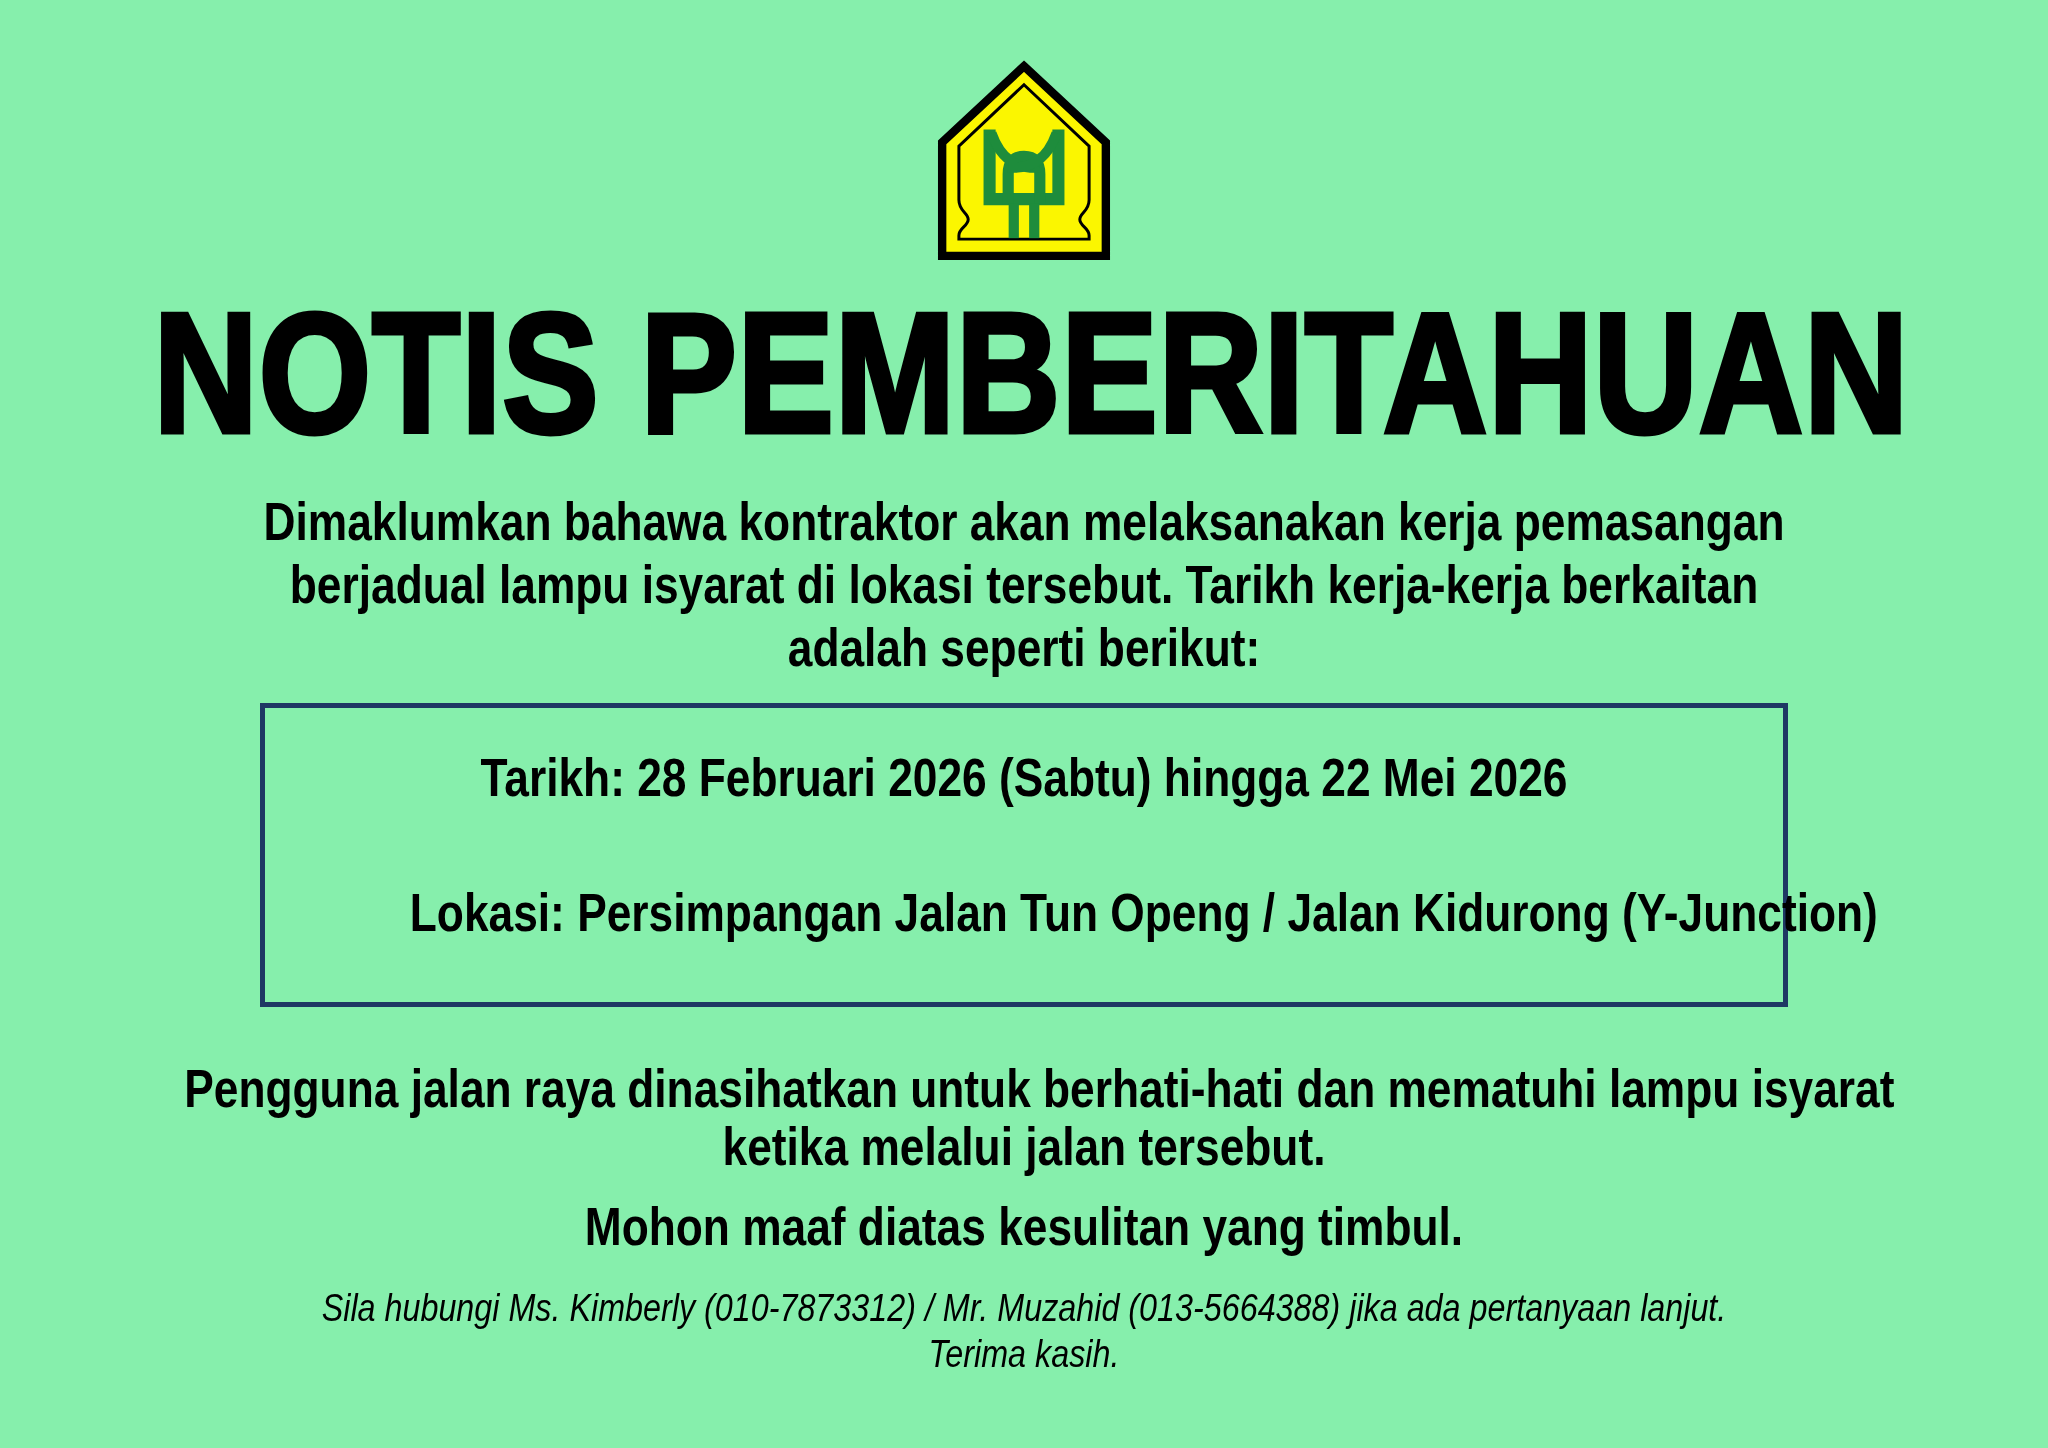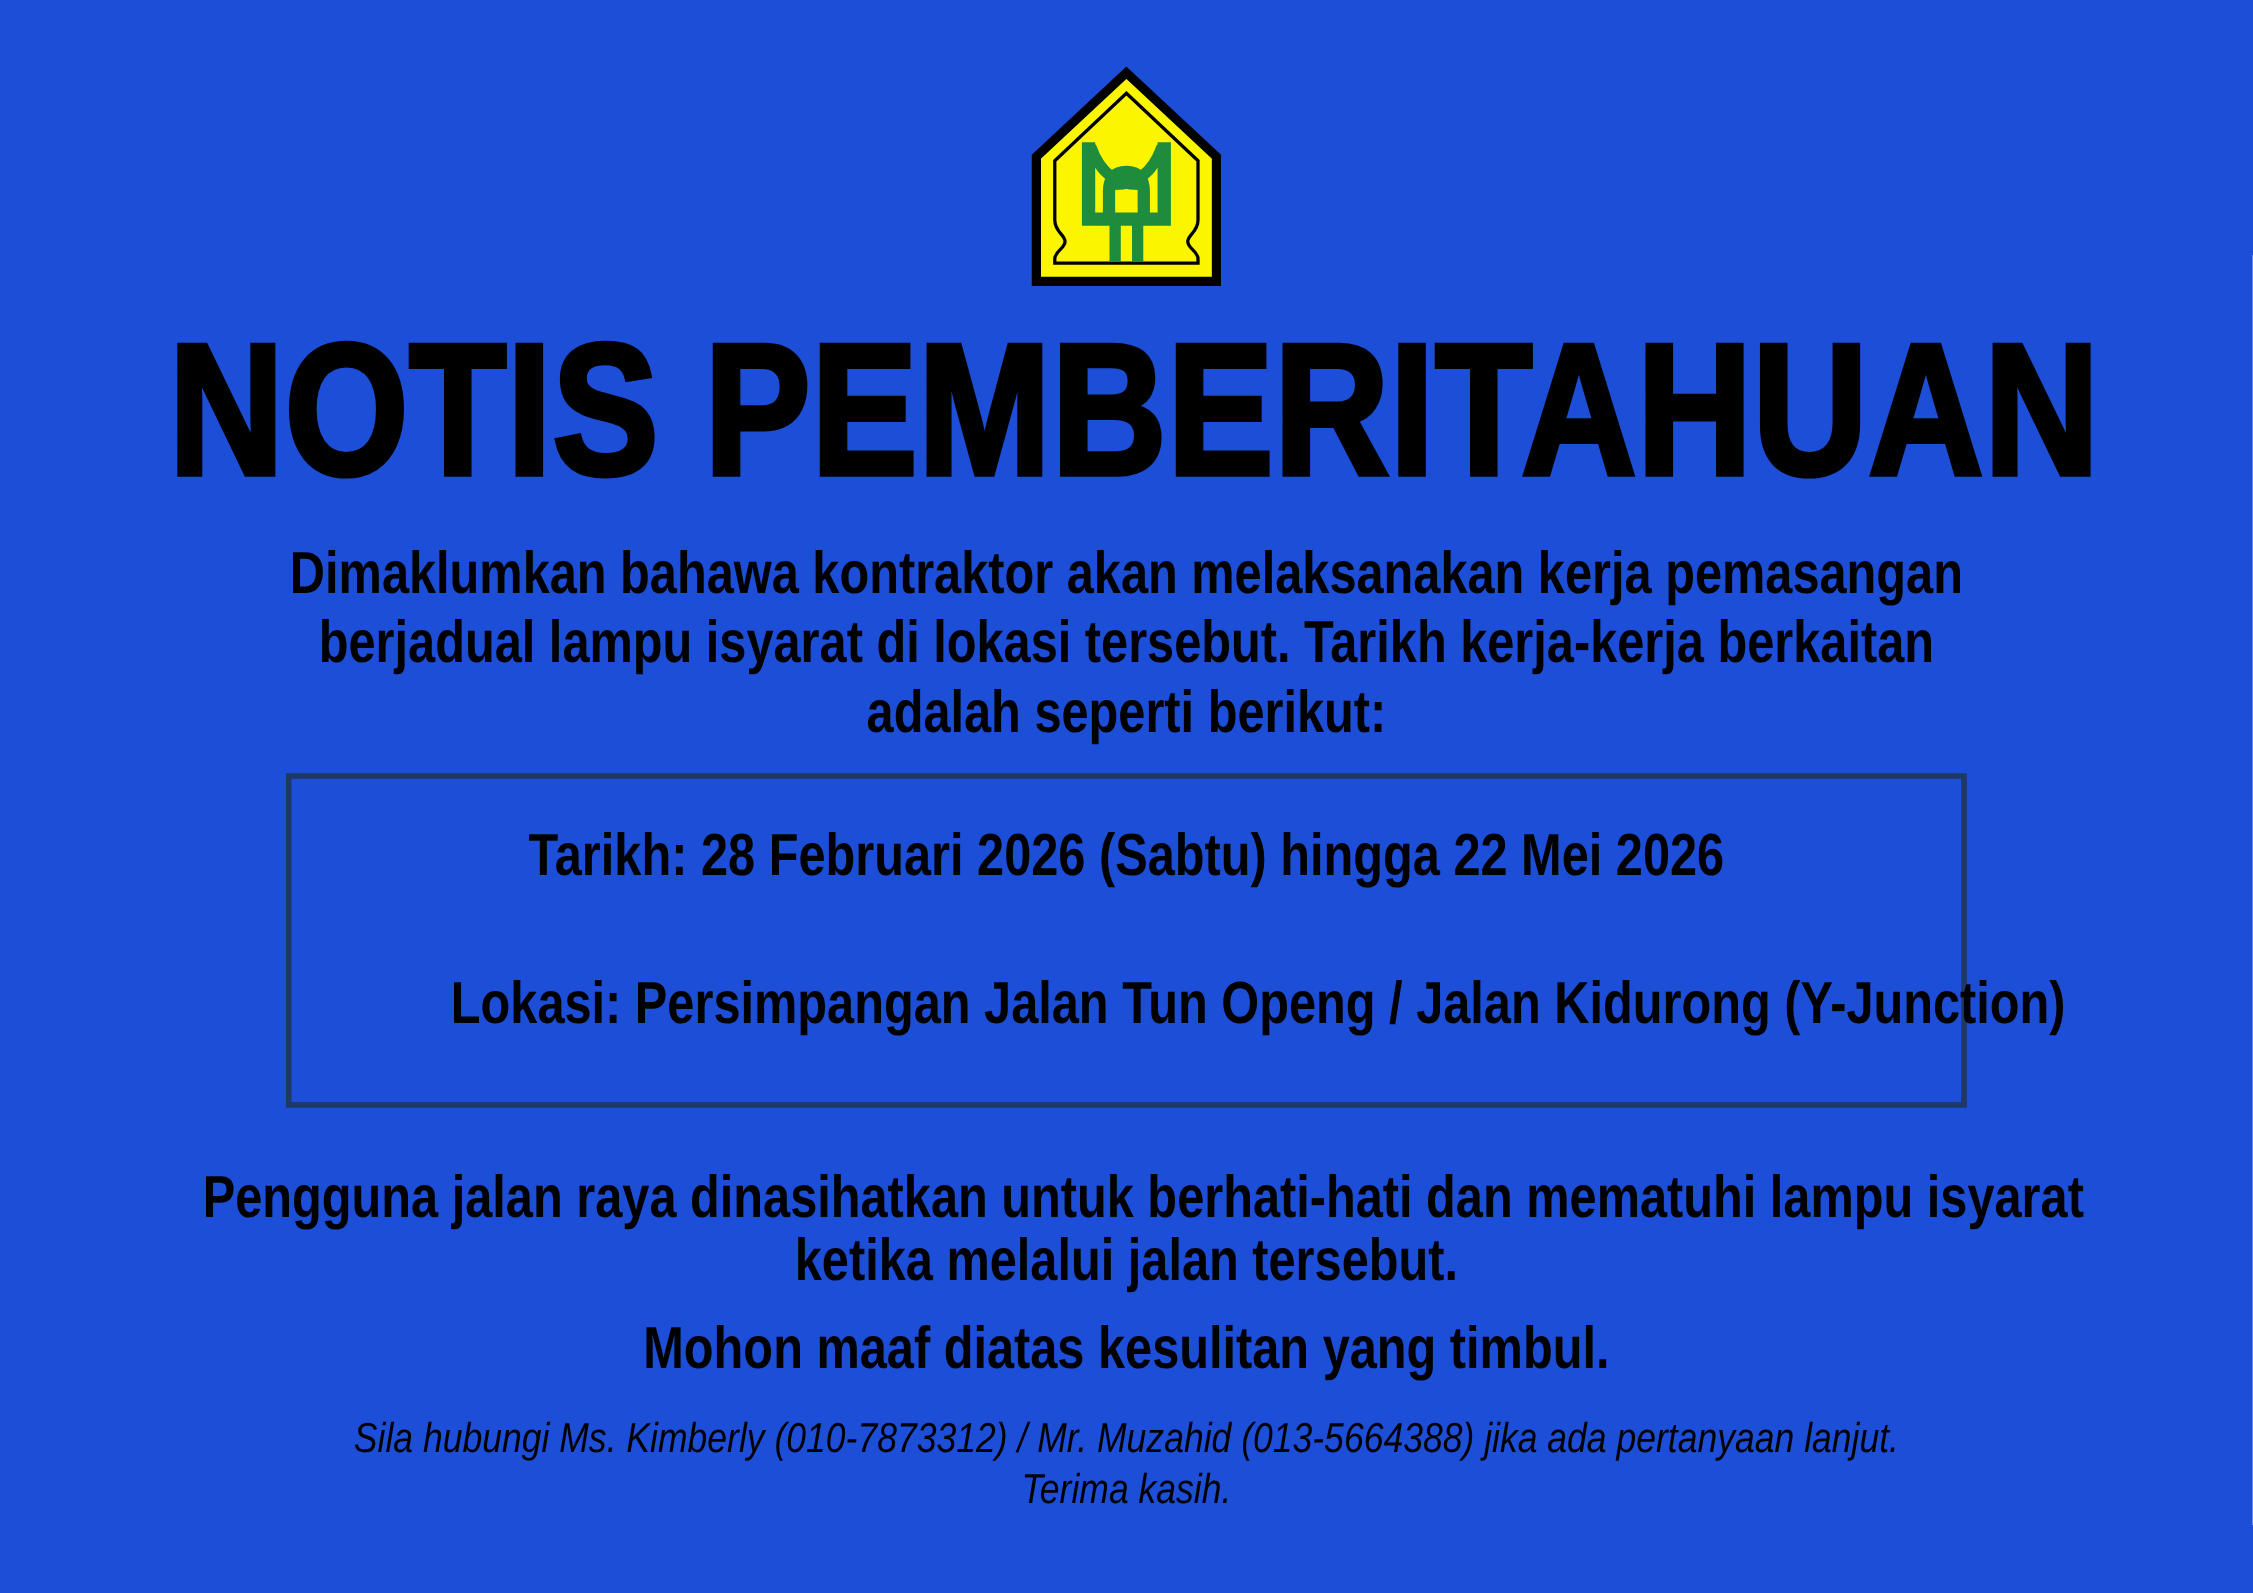--- a/index.html
+++ b/index.html
@@ -2,21 +2,21 @@
 <html><head>
 <meta charset="utf-8">
 <style>
   * { margin: 0; padding: 0; box-sizing: border-box; }
   html, body { background: #ffffff; }
   .page {
     position: relative;
     width: 2048px;
     height: 1448px;
     margin: 0 auto;
-    background: #1d4ed8;
+    background: #86efac;
     font-family: "Liberation Sans", sans-serif;
     color: #000000;
     overflow: hidden;
   }
   .logo-wrap {
     padding-top: 60px;
     display: flex;
     justify-content: center;
   }
   .logo-wrap svg { display: block; }

